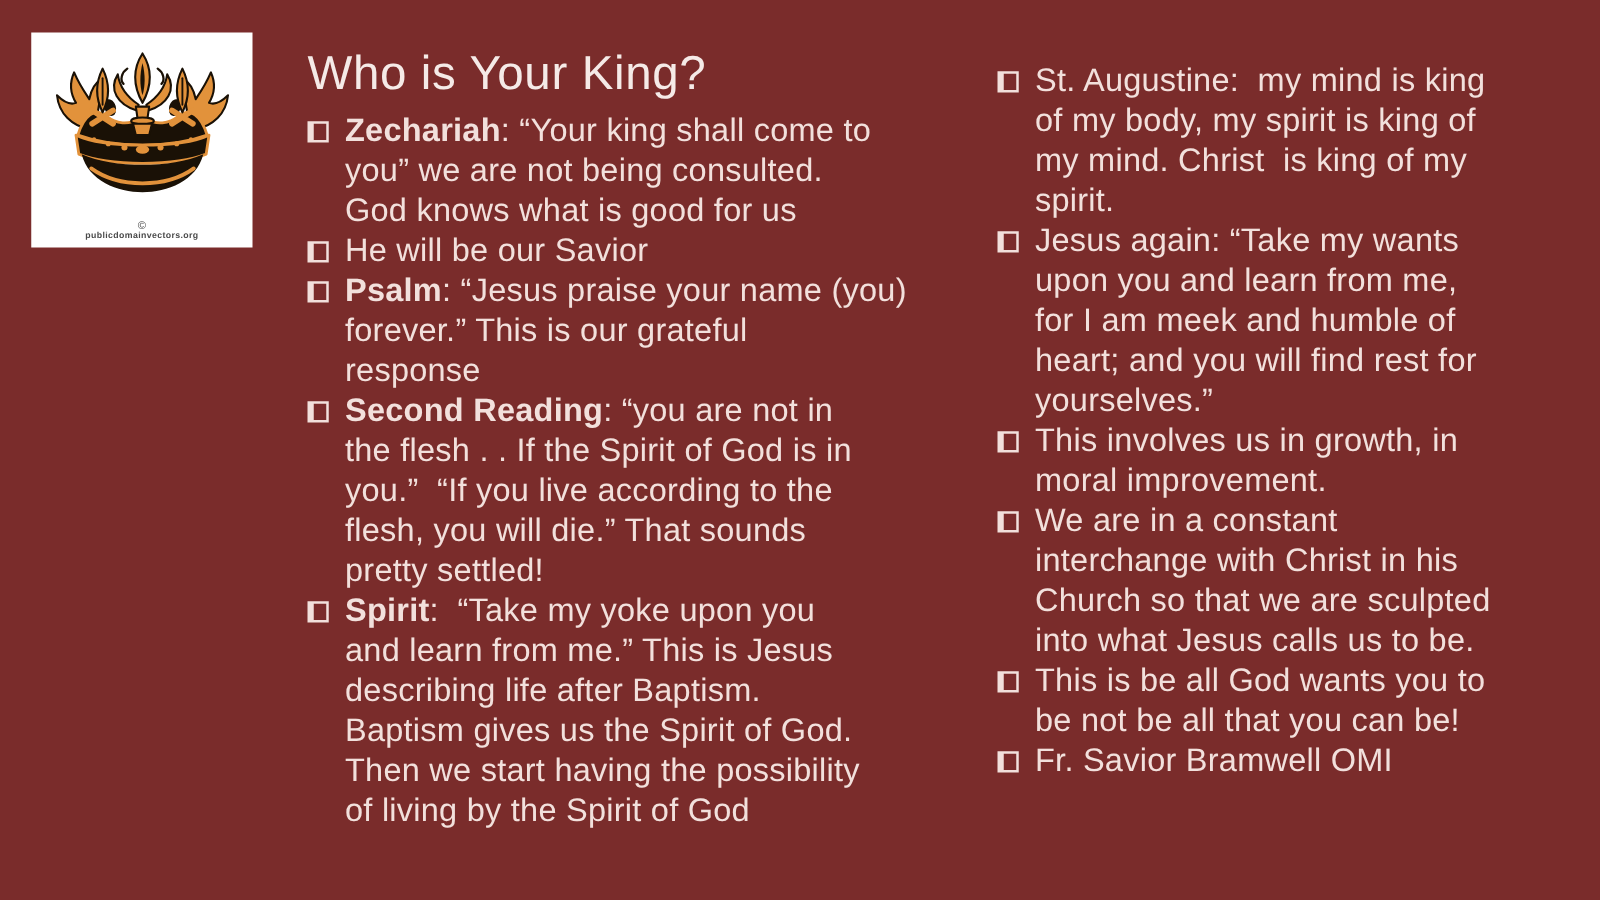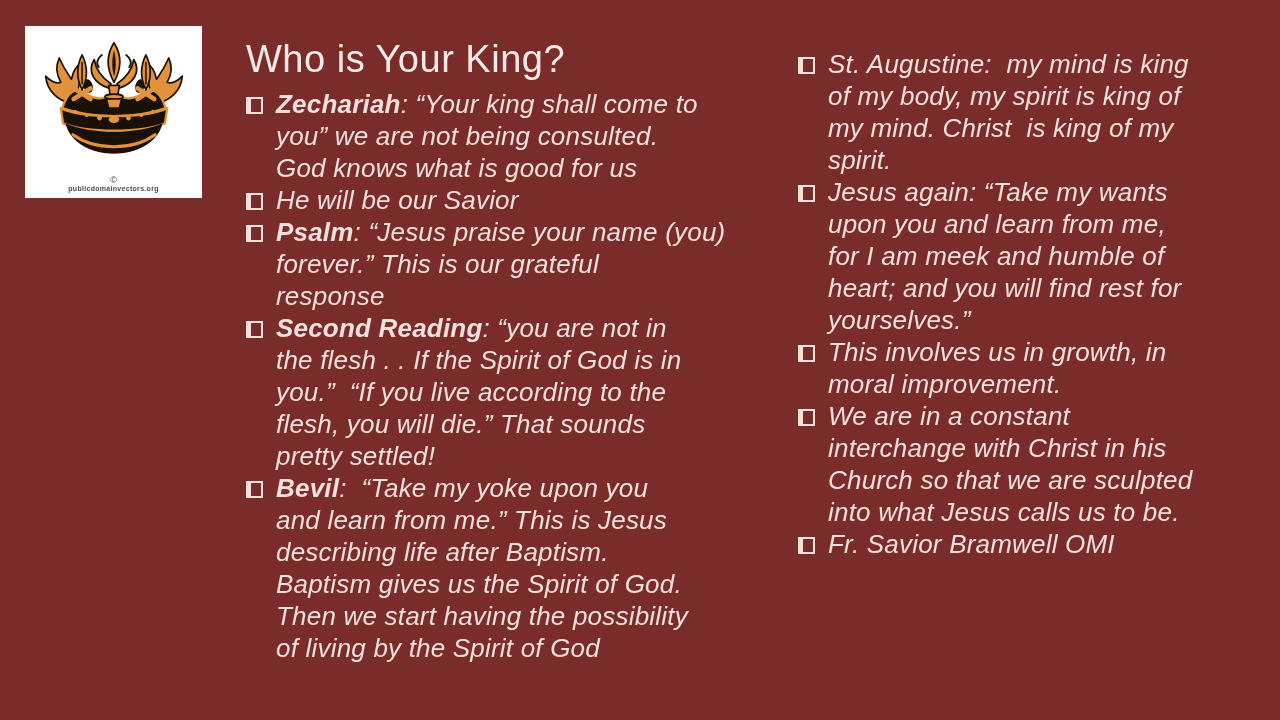--- a/index.html
+++ b/index.html
@@ -25,21 +25,21 @@
   .il{fill:none;stroke:var(--ink);stroke-linecap:round;}
   .gdot{fill:var(--gold);stroke:none;}
   .crown-credit{position:absolute;bottom:6px;left:0;width:100%;text-align:center;color:#3d3d3d;}
   .copyright-symbol{display:block;font-size:9px;line-height:10px;}
   .credit-text{display:block;font-size:7px;letter-spacing:.3px;font-weight:700;color:#4a4a4a;}
 
   
   .title{position:absolute;left:246px;top:33px;font-size:38px;line-height:52px;color:var(--title);letter-spacing:.5px;}
 
   
-  .col{position:absolute;color:var(--txt);font-size:26px;line-height:32px;letter-spacing:.2px;font-style:italic;}
+  .col{position:absolute;color:var(--txt);font-size:26px;line-height:32px;letter-spacing:.2px;}
   .col-left{left:246px;top:88px;}
   .col-right{left:798px;top:48px;}
   .col ul{list-style:none;}
   .col li{position:relative;padding-left:30px;white-space:pre-wrap;}
   .bullet{position:absolute;left:0;top:9px;width:17px;height:17px;box-sizing:border-box;
           border:2.5px solid var(--txt);border-left-width:5px;background:transparent;}
   .b{font-weight:700;}
 </style>
 </head>
 <body>
@@ -102,21 +102,21 @@
 God knows what is good for us</span></span></li>
         <li><span class="bullet"></span><span><span>He will be our Savior</span></span></li>
         <li><span class="bullet"></span><span><span class="b">Psalm</span><span>: “Jesus praise your name (you)
 forever.” This is our grateful
 response</span></span></li>
         <li><span class="bullet"></span><span><span class="b">Second Reading</span><span>: “you are not in
 the flesh . . If the Spirit of God is in
 you.”  “If you live according to the
 flesh, you will die.” That sounds
 pretty settled!</span></span></li>
-        <li><span class="bullet"></span><span><span class="b">Bevil</span><span>:  “Take my yoke upon you
+        <li><span class="bullet"></span><span><span class="b">Spirit</span><span>:  “Take my yoke upon you
 and learn from me.” This is Jesus
 describing life after Baptism.
 Baptism gives us the Spirit of God.
 Then we start having the possibility
 of living by the Spirit of God</span></span></li>
       </ul>
   </div>
 
   <div class="col col-right">
     <ul id="right-list">
@@ -128,18 +128,19 @@
 upon you and learn from me,
 for I am meek and humble of
 heart; and you will find rest for
 yourselves.”</span></span></li>
         <li><span class="bullet"></span><span><span>This involves us in growth, in
 moral improvement.</span></span></li>
         <li><span class="bullet"></span><span><span>We are in a constant
 interchange with Christ in his
 Church so that we are sculpted
 into what Jesus calls us to be.</span></span></li>
-        <li><span class="bullet"></span></li>
+        <li><span class="bullet"></span><span><span>This is be all God wants you to
+be not be all that you can be!</span></span></li>
         <li><span class="bullet"></span><span><span>Fr. Savior Bramwell OMI</span></span></li>
       </ul>
   </div>
 
 </div>
 
 </body></html>

